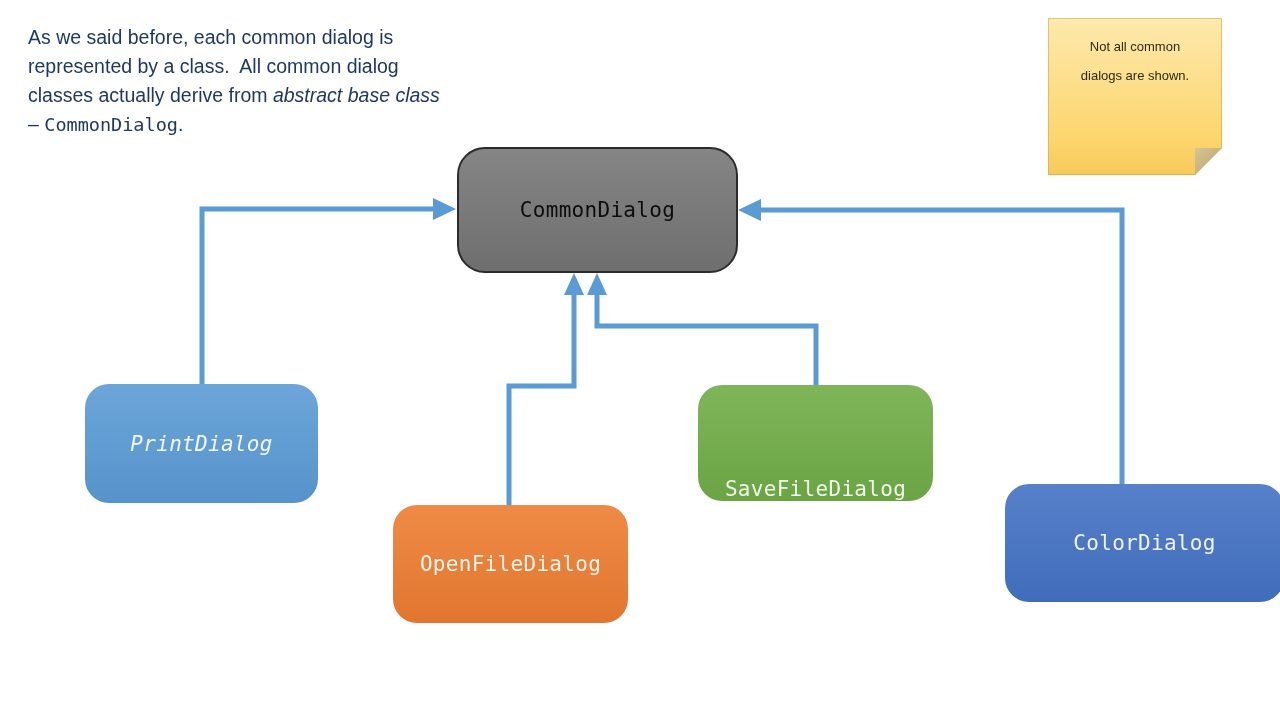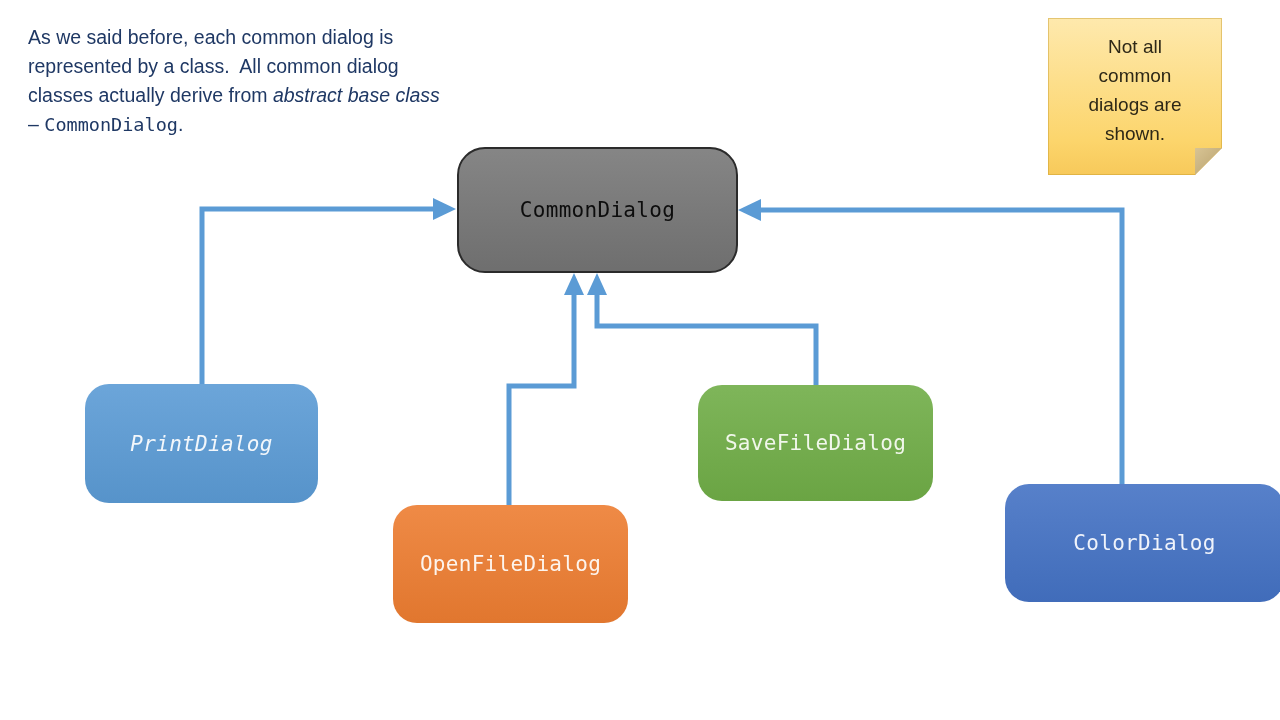--- a/index.html
+++ b/index.html
@@ -41,21 +41,21 @@
     clip-path: polygon(0 0, 100% 0, 100% calc(100% - 27px), calc(100% - 27px) 100%, 0 100%);
     box-shadow: inset 0 0 0 1px rgba(197, 152, 42, 0.45);
   }
   .note-text {
     position: absolute;
     left: 50%;
     top: 14px;
     transform: translateX(-50%);
     width: 120px;
     text-align: center;
-    font-size: 19px;
+    font-size: 13px;
     line-height: 29px;
     color: #2e2817;
   }
   .note-fold {
     position: absolute;
     right: 0;
     bottom: 0;
     width: 27px;
     height: 27px;
     background: linear-gradient(135deg, #d8c494 0%, #b7a06c 100%);
@@ -87,21 +87,21 @@
 
   .node-base {
     left: 457px; top: 147px; width: 281px; height: 126px;
     border: 2px solid #2b2b2b;
     border-radius: 28px;
     color: #0d0d0d;
     background-image: linear-gradient(180deg, rgba(255,255,255,0.08), rgba(0,0,0,0.10));
   }
   .node-print { left: 85px;   top: 384px; width: 233px; height: 119px; color: #f3f7fb; }
   .node-open  { left: 393px;  top: 505px; width: 235px; height: 118px; color: #fdf4ed; }
-  .node-save  { left: 698px;  top: 385px; width: 235px; height: 116px; color: #f1f7eb; }
+  .node-save  { left: 698px;  top: 385px; width: 235px; height: 116px; color: #f1f7eb; align-items: flex-end; }
   .node-color { left: 1005px; top: 484px; width: 279px; height: 118px; color: #eff3fb; }
 </style>
 </head>
 <body>
 
 <div class="slide">
 
   <p class="intro"><span>As we said before, each common dialog is represented by a class.&nbsp; All common dialog classes actually derive from </span><em>abstract base class</em><span> – </span><code>CommonDialog</code><span>.</span></p>
 
   <div class="note">

